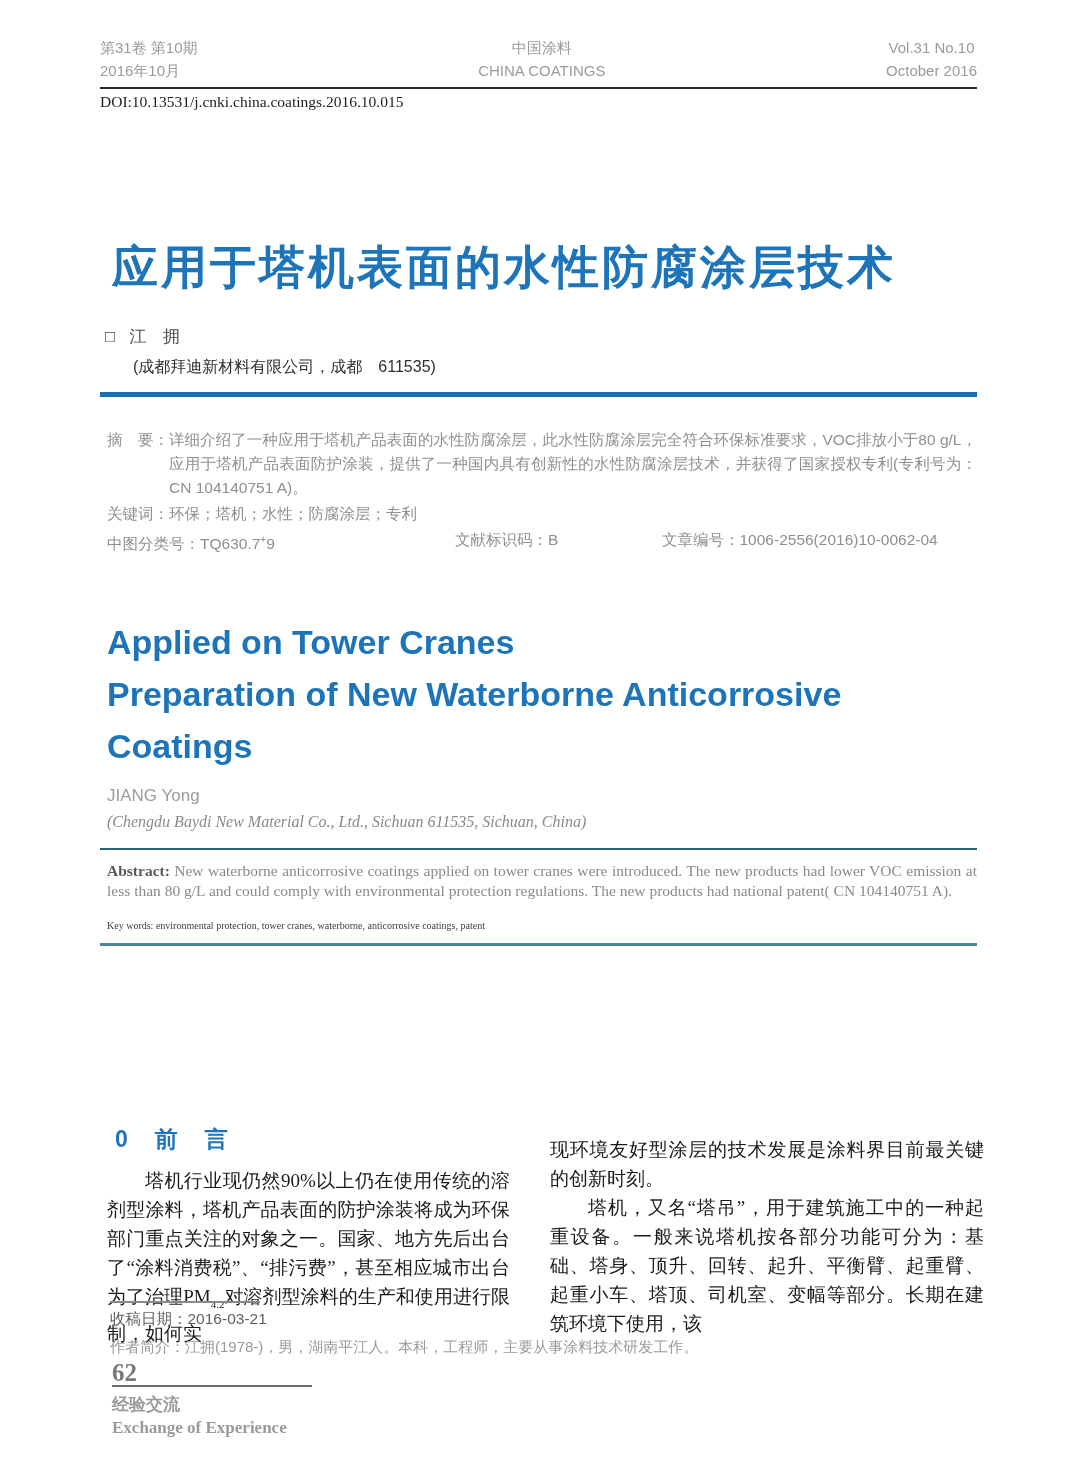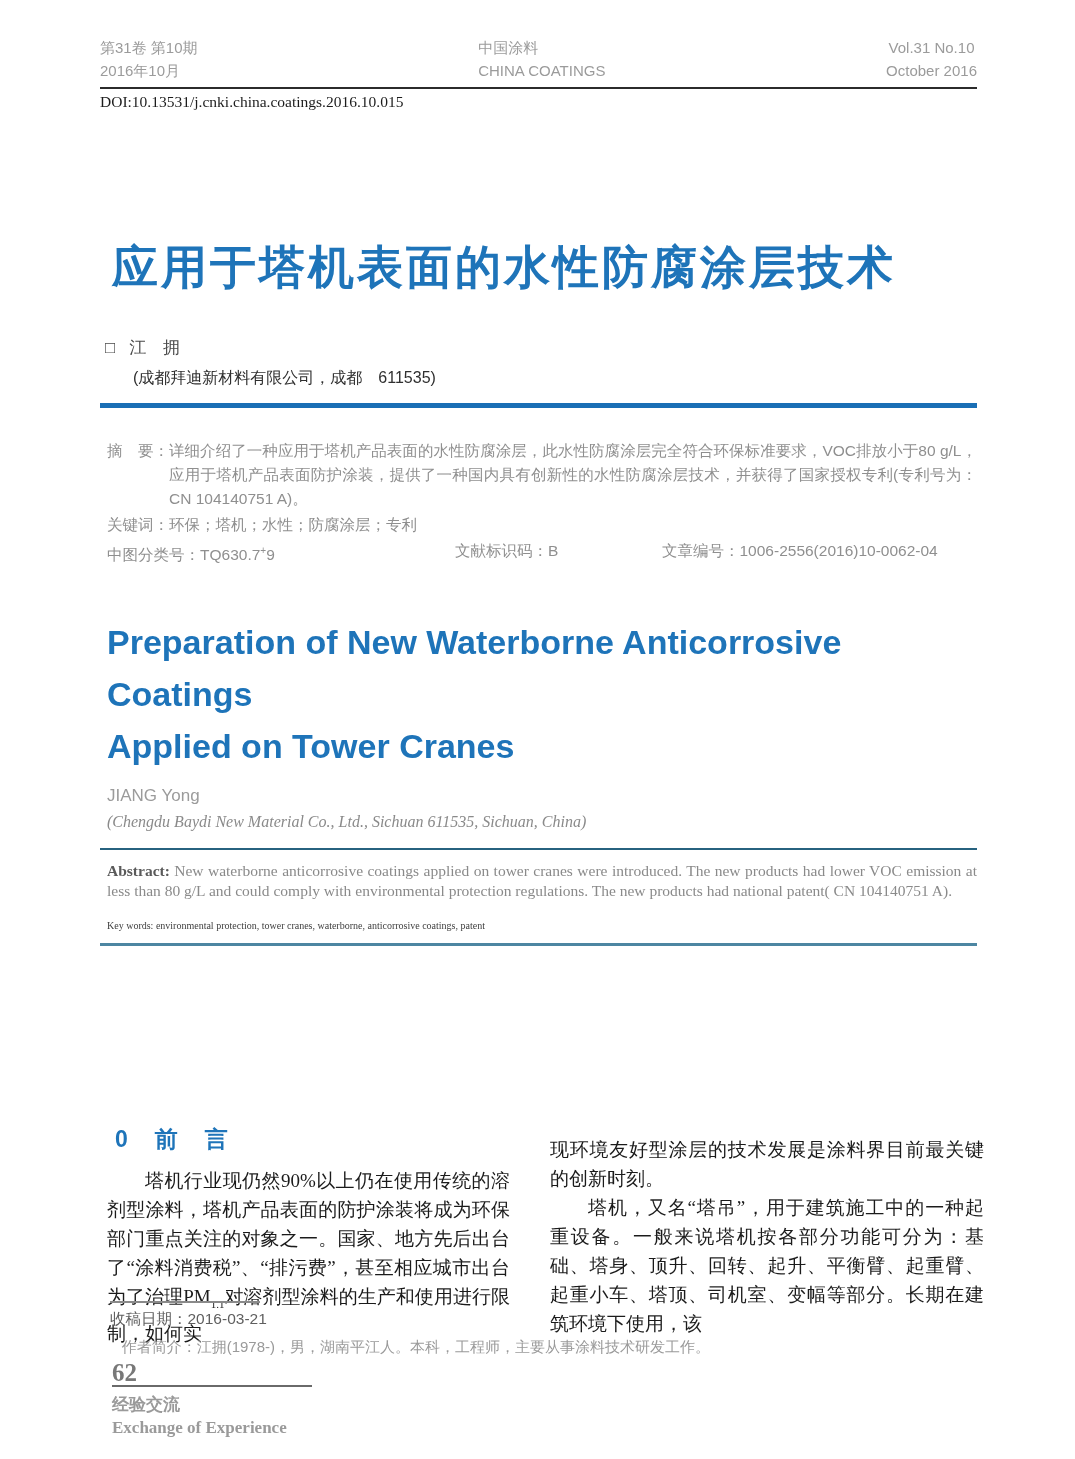--- a/index.html
+++ b/index.html
@@ -6,29 +6,29 @@
   html,body { background:#e8e8e8; }
   .page {
     position:relative; width:1075px; height:1459px; background:#ffffff;
     margin:0 auto; overflow:hidden;
     font-family:"Liberation Sans", sans-serif;
   }
 
   
   .header { position:absolute; top:36px; left:100px; width:877px; }
   .header-row { display:flex; justify-content:space-between; color:#9b9b9b; font-size:15px; line-height:23px;gap:14px; }
-  .header-col.center { text-align:left; }
+  .header-col.center { text-align:center; }
   .header-col.right { text-align:center; }
   .header-rule { border-top:2px solid #2b2b2b; margin-top:5px; }
   .doi { font-family:"Liberation Serif", serif; color:#1c1c1c; font-size:15.5px; margin-top:4px; }
 
   
   .cn-block { position:absolute; top:236px; left:100px; width:877px; }
   .title-cn { font-size:46px; font-weight:bold; color:#1e74b9; letter-spacing:3px; line-height:62px; padding-left:12px; }
-  .author-row { margin-top:38px; font-size:17px; color:#4a4a4a; padding-left:5px; }
+  .author-row { margin-top:27px; font-size:17px; color:#4a4a4a; padding-left:5px; }
   .author-row .name { margin-left:14px; letter-spacing:6px; }
   .affil-cn { margin-top:9px; padding-left:33px; font-size:16px; color:#2f2f2f; }
   .rule-blue { height:5px; background:#1a6fb5; margin-top:14px; }
   .abstract-row { display:flex; margin-top:31px; color:#8f8f8f; font-size:15.5px; line-height:24px; padding-left:7px; }
   .abstract-row .label { white-space:nowrap; }
   .abstract-row .text { text-align:justify; }
   .keywords-row { margin-top:2px; color:#8f8f8f; font-size:15.5px; line-height:24px; padding-left:7px; }
   .meta-row { display:flex; margin-top:2px; color:#8f8f8f; font-size:15.5px; line-height:24px; padding-left:7px; }
   .meta-row .m1 { width:348px; }
   .meta-row .m2 { width:207px; }
@@ -53,21 +53,21 @@
   .body-para { font-family:"Liberation Serif", serif; color:#1b1b1b; font-size:19px; line-height:29px; text-align:justify; }
   .col-left .body-para { margin-top:11px; text-indent:2em; }
   .para-first { text-indent:0 !important; }
   .para-indent { text-indent:2em; }
   sub.pm { font-size:11px; vertical-align:sub; }
 
   
   .footnote { position:absolute; top:1301px; left:110px; width:600px; }
   .footnote-rule { width:150px; border-top:2px solid #8a8a8a; }
   .footnote-line1 { margin-top:6px; color:#5f5f5f; font-size:15.5px; }
-  .footnote-line2 { margin-top:8px; color:#9a9a9a; font-size:15px;text-align:right; }
+  .footnote-line2 { margin-top:8px; color:#9a9a9a; font-size:15px; }
 
   
   .footer { position:absolute; top:1362px; left:112px; font-family:"Liberation Serif", serif; }
   .page-number { color:#787878; font-size:25px; font-weight:bold; line-height:21px; }
   .footer-rule { width:200px; border-top:2px solid #6a6a6a; margin-top:2px; }
   .footer-cn { margin-top:6px; color:#9a9a9a; font-size:17px; font-weight:bold; }
   .footer-en { margin-top:2px; color:#9a9a9a; font-size:17px; font-weight:bold; }
 </style>
 </head>
 <body>
@@ -110,40 +110,40 @@
     </div>
     <div class="meta-row">
       <span class="m1"><span>中图分类号：</span><span>TQ630.7</span><sup class="clc">+</sup><span>9</span></span>
       <span class="m2"><span>文献标识码：</span><span>B</span></span>
       <span class="m3"><span>文章编号：</span><span>1006-2556(2016)10-0062-04</span></span>
     </div>
   </div>
 
   <div class="en-block">
     <div class="title-en">
+      <div>Applied on Tower Cranes</div>
       <div>Preparation of New Waterborne Anticorrosive Coatings</div>
-      <div>Applied on Tower Cranes</div>
     </div>
     <div class="author-en">JIANG Yong</div>
     <div class="affil-en">(Chengdu Baydi New Material Co., Ltd., Sichuan 611535, Sichuan, China)</div>
     <div class="rule-teal-dark"></div>
     <div class="abstract-en">
       <span class="blabel">Abstract:</span><span> New waterborne anticorrosive coatings applied on tower cranes were introduced. The new products had lower VOC emission at less than 80 g/L and could comply with environmental protection regulations. The new products had national patent( CN 104140751 A).</span>
     </div>
     <div class="keywords-en">
       <span class="blabel">Key words:</span><span> environmental protection, tower cranes, waterborne, anticorrosive coatings, patent</span>
     </div>
     <div class="rule-teal-light"></div>
   </div>
 
   <div class="body-section">
     <div class="col-left">
       <div class="section-heading">0　前　言</div>
       <div class="body-para">
-        <span>塔机行业现仍然90%以上仍在使用传统的溶剂型涂料，塔机产品表面的防护涂装将成为环保部门重点关注的对象之一。国家、地方先后出台了“涂料消费税”、“排污费”，甚至相应城市出台为了治理</span><span>PM</span><sub class="pm">1.1</sub><span>对溶剂型涂料的生产和使用进行限制，如何实</span>
+        <span>塔机行业现仍然90%以上仍在使用传统的溶剂型涂料，塔机产品表面的防护涂装将成为环保部门重点关注的对象之一。国家、地方先后出台了“涂料消费税”、“排污费”，甚至相应城市出台为了治理</span><span>PM</span><sub class="pm">4.2</sub><span>对溶剂型涂料的生产和使用进行限制，如何实</span>
       </div>
     </div>
     <div class="col-right">
       <div class="body-para para-first">现环境友好型涂层的技术发展是涂料界目前最关键的创新时刻。</div>
       <div class="body-para para-indent">塔机，又名“塔吊”，用于建筑施工中的一种起重设备。一般来说塔机按各部分功能可分为：基础、塔身、顶升、回转、起升、平衡臂、起重臂、起重小车、塔顶、司机室、变幅等部分。长期在建筑环境下使用，该</div>
     </div>
   </div>
 
   <div class="footnote">
     <div class="footnote-rule"></div>

